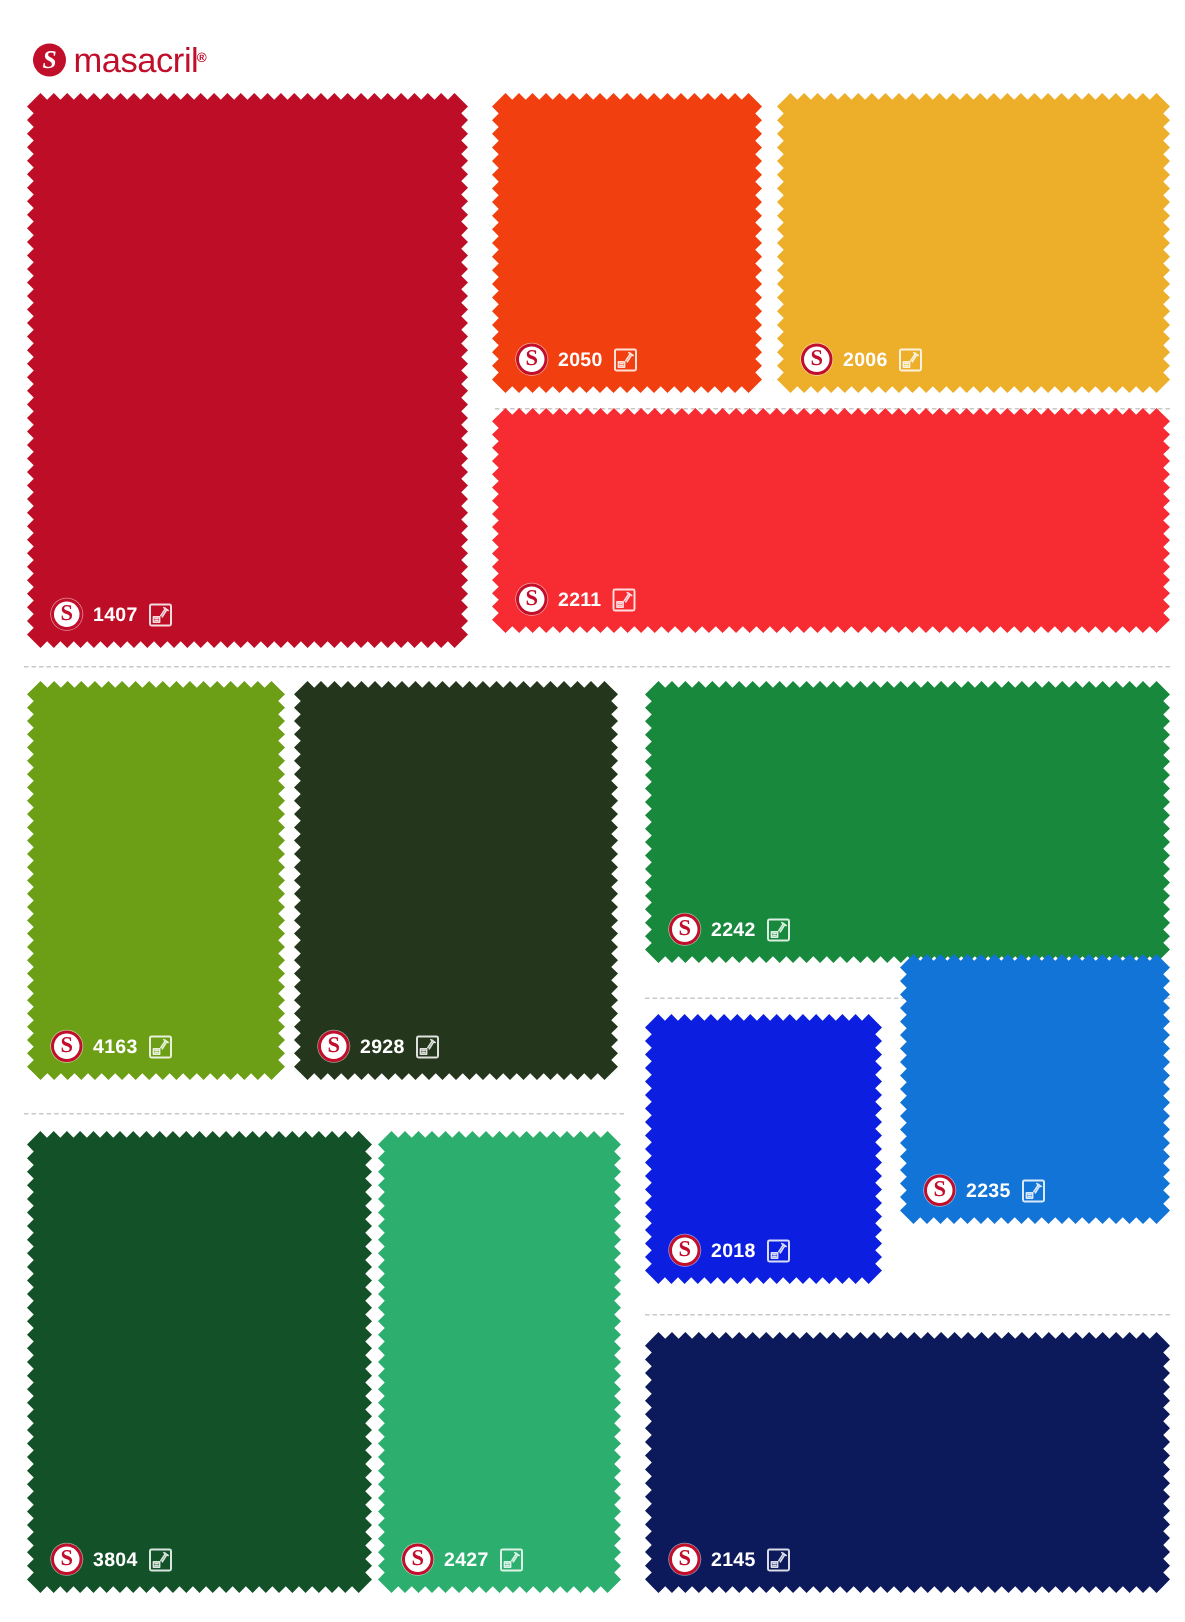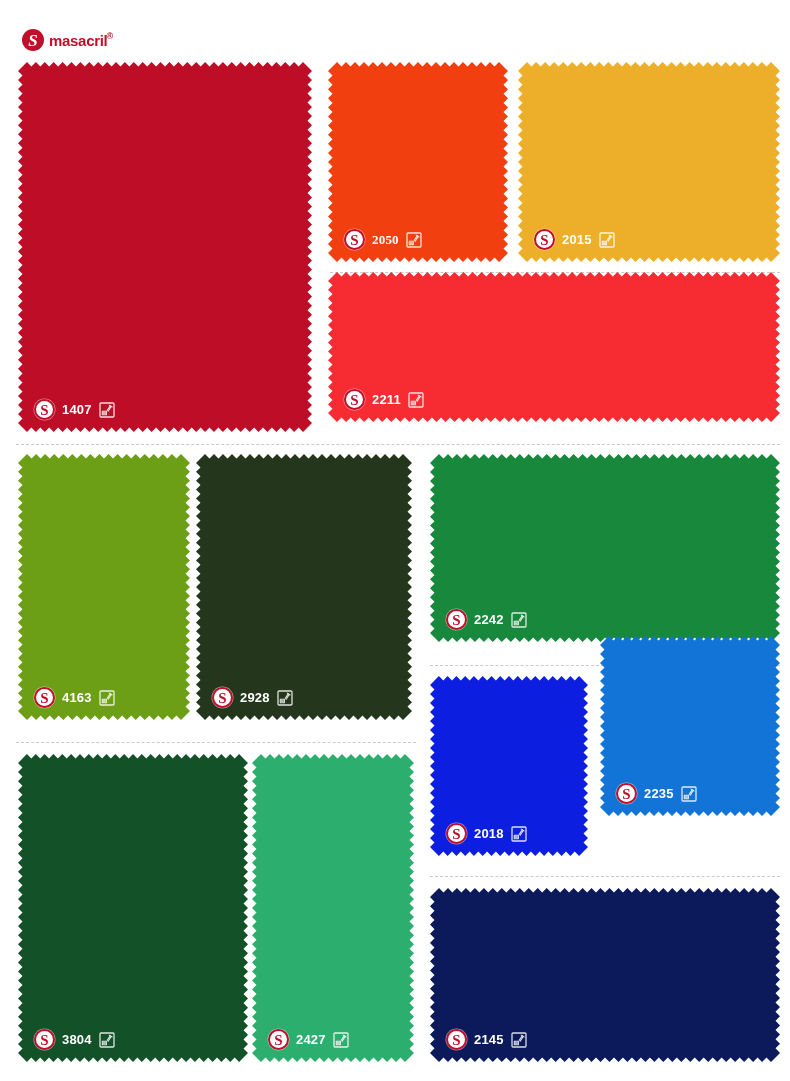--- a/index.html
+++ b/index.html
@@ -43,22 +43,22 @@
     text-align: center;
     color: #ffffff;
     font-family: "Liberation Serif", serif;
     font-weight: 700;
     font-size: 17px;
     line-height: 1;
     font-style: italic;
   }
   #brand-wordmark {
     color: #C10E2B;
-    font-size: 15px;
-    font-weight: 700;
+    font-size: 23px;
+    font-weight: 400;
     letter-spacing: -0.3px;
     line-height: 1;
     position: relative;
     top: 1px;
   }
   #brand-reg {
     color: #C10E2B;
     font-size: 9px;
     font-weight: 700;
     position: relative;
@@ -172,21 +172,21 @@
             <rect x="1" y="1" width="14" height="14" rx="1" stroke="currentColor" stroke-width="1.3"></rect>
             <path d="M11.4 3.6 L8.2 8.4" stroke="currentColor" stroke-width="1.1" stroke-linecap="round"></path>
             <path d="M12.2 4.4 L9.2 9.2" stroke="currentColor" stroke-width="1.1" stroke-linecap="round"></path>
             <path d="M10.2 3.1 l2.9 1.9" stroke="currentColor" stroke-width="1.1" stroke-linecap="round"></path>
             <path d="M3.3 9.2 h4.1 v3.6 h-4.1 z" stroke="currentColor" stroke-width="1.1" stroke-linejoin="round"></path>
             <path d="M4.3 10.3 h2.1 M4.3 11.6 h2.1" stroke="currentColor" stroke-width="0.9" stroke-linecap="round"></path>
           </svg>
         </span>
       </div>
     </div>
-    <div class="swatch on-dark" style="left: 328px; top: 62px; width: 180px; height: 200px; font-family: Liberation Serif, serif;">
+    <div class="swatch on-dark" style="left: 328px; top: 62px; width: 180px; height: 200px;">
       <svg class="swatch-cloth" viewBox="0 0 180 200" preserveAspectRatio="none">
         <polygon points="4.5,4.5 9.0,0.0 13.5,4.5 18.0,0.0 22.5,4.5 27.0,0.0 31.5,4.5 36.0,0.0 40.5,4.5 45.0,0.0 49.5,4.5 54.0,0.0 58.5,4.5 63.0,0.0 67.5,4.5 72.0,0.0 76.5,4.5 81.0,0.0 85.5,4.5 90.0,0.0 94.5,4.5 99.0,0.0 103.5,4.5 108.0,0.0 112.5,4.5 117.0,0.0 121.5,4.5 126.0,0.0 130.5,4.5 135.0,0.0 139.5,4.5 144.0,0.0 148.5,4.5 153.0,0.0 157.5,4.5 162.0,0.0 166.5,4.5 171.0,0.0 175.5,4.5 175.5,4.5 180.0,9.0 175.5,13.6 180.0,18.1 175.5,22.7 180.0,27.2 175.5,31.8 180.0,36.3 175.5,40.9 180.0,45.4 175.5,50.0 180.0,54.5 175.5,59.1 180.0,63.6 175.5,68.2 180.0,72.7 175.5,77.3 180.0,81.8 175.5,86.4 180.0,90.9 175.5,95.5 180.0,100.0 175.5,104.5 180.0,109.1 175.5,113.6 180.0,118.2 175.5,122.7 180.0,127.3 175.5,131.8 180.0,136.4 175.5,140.9 180.0,145.5 175.5,150.0 180.0,154.6 175.5,159.1 180.0,163.7 175.5,168.2 180.0,172.8 175.5,177.3 180.0,181.9 175.5,186.4 180.0,191.0 175.5,195.5 175.5,195.5 171.0,200.0 166.5,195.5 162.0,200.0 157.5,195.5 153.0,200.0 148.5,195.5 144.0,200.0 139.5,195.5 135.0,200.0 130.5,195.5 126.0,200.0 121.5,195.5 117.0,200.0 112.5,195.5 108.0,200.0 103.5,195.5 99.0,200.0 94.5,195.5 90.0,200.0 85.5,195.5 81.0,200.0 76.5,195.5 72.0,200.0 67.5,195.5 63.0,200.0 58.5,195.5 54.0,200.0 49.5,195.5 45.0,200.0 40.5,195.5 36.0,200.0 31.5,195.5 27.0,200.0 22.5,195.5 18.0,200.0 13.5,195.5 9.0,200.0 4.5,195.5 4.5,195.5 0.0,191.0 4.5,186.4 0.0,181.9 4.5,177.3 0.0,172.8 4.5,168.2 0.0,163.7 4.5,159.1 0.0,154.6 4.5,150.0 0.0,145.5 4.5,140.9 0.0,136.4 4.5,131.8 0.0,127.3 4.5,122.7 0.0,118.2 4.5,113.6 0.0,109.1 4.5,104.5 0.0,100.0 4.5,95.5 0.0,90.9 4.5,86.4 0.0,81.8 4.5,77.3 0.0,72.7 4.5,68.2 0.0,63.6 4.5,59.1 0.0,54.5 4.5,50.0 0.0,45.4 4.5,40.9 0.0,36.3 4.5,31.8 0.0,27.2 4.5,22.7 0.0,18.1 4.5,13.6 0.0,9.0 4.5,4.5" fill="#F23F10"></polygon>
       </svg>
       <div class="swatch-label">
         <div class="swatch-seal"></div>
         <span class="swatch-code">2050</span>
         <span class="swatch-care-icon">
           <svg viewBox="0 0 16 16" fill="none" xmlns="http://www.w3.org/2000/svg">
             <rect x="1" y="1" width="14" height="14" rx="1" stroke="currentColor" stroke-width="1.3"></rect>
             <path d="M11.4 3.6 L8.2 8.4" stroke="currentColor" stroke-width="1.1" stroke-linecap="round"></path>
@@ -197,21 +197,21 @@
           </svg>
         </span>
       </div>
     </div>
     <div class="swatch on-light" style="left: 518px; top: 62px; width: 262px; height: 200px;">
       <svg class="swatch-cloth" viewBox="0 0 262 200" preserveAspectRatio="none">
         <polygon points="4.5,4.5 9.0,0.0 13.5,4.5 18.1,0.0 22.6,4.5 27.1,0.0 31.6,4.5 36.1,0.0 40.6,4.5 45.2,0.0 49.7,4.5 54.2,0.0 58.7,4.5 63.2,0.0 67.8,4.5 72.3,0.0 76.8,4.5 81.3,0.0 85.8,4.5 90.3,0.0 94.9,4.5 99.4,0.0 103.9,4.5 108.4,0.0 112.9,4.5 117.4,0.0 122.0,4.5 126.5,0.0 131.0,4.5 135.5,0.0 140.0,4.5 144.6,0.0 149.1,4.5 153.6,0.0 158.1,4.5 162.6,0.0 167.1,4.5 171.7,0.0 176.2,4.5 180.7,0.0 185.2,4.5 189.7,0.0 194.3,4.5 198.8,0.0 203.3,4.5 207.8,0.0 212.3,4.5 216.8,0.0 221.4,4.5 225.9,0.0 230.4,4.5 234.9,0.0 239.4,4.5 243.9,0.0 248.5,4.5 253.0,0.0 257.5,4.5 257.5,4.5 262.0,9.0 257.5,13.6 262.0,18.1 257.5,22.7 262.0,27.2 257.5,31.8 262.0,36.3 257.5,40.9 262.0,45.4 257.5,50.0 262.0,54.5 257.5,59.1 262.0,63.6 257.5,68.2 262.0,72.7 257.5,77.3 262.0,81.8 257.5,86.4 262.0,90.9 257.5,95.5 262.0,100.0 257.5,104.5 262.0,109.1 257.5,113.6 262.0,118.2 257.5,122.7 262.0,127.3 257.5,131.8 262.0,136.4 257.5,140.9 262.0,145.5 257.5,150.0 262.0,154.6 257.5,159.1 262.0,163.7 257.5,168.2 262.0,172.8 257.5,177.3 262.0,181.9 257.5,186.4 262.0,191.0 257.5,195.5 257.5,195.5 253.0,200.0 248.5,195.5 243.9,200.0 239.4,195.5 234.9,200.0 230.4,195.5 225.9,200.0 221.4,195.5 216.8,200.0 212.3,195.5 207.8,200.0 203.3,195.5 198.8,200.0 194.3,195.5 189.7,200.0 185.2,195.5 180.7,200.0 176.2,195.5 171.7,200.0 167.1,195.5 162.6,200.0 158.1,195.5 153.6,200.0 149.1,195.5 144.6,200.0 140.0,195.5 135.5,200.0 131.0,195.5 126.5,200.0 122.0,195.5 117.4,200.0 112.9,195.5 108.4,200.0 103.9,195.5 99.4,200.0 94.9,195.5 90.3,200.0 85.8,195.5 81.3,200.0 76.8,195.5 72.3,200.0 67.7,195.5 63.2,200.0 58.7,195.5 54.2,200.0 49.7,195.5 45.2,200.0 40.6,195.5 36.1,200.0 31.6,195.5 27.1,200.0 22.6,195.5 18.1,200.0 13.5,195.5 9.0,200.0 4.5,195.5 4.5,195.5 0.0,191.0 4.5,186.4 0.0,181.9 4.5,177.3 0.0,172.8 4.5,168.2 0.0,163.7 4.5,159.1 0.0,154.6 4.5,150.0 0.0,145.5 4.5,140.9 0.0,136.4 4.5,131.8 0.0,127.3 4.5,122.7 0.0,118.2 4.5,113.6 0.0,109.1 4.5,104.5 0.0,100.0 4.5,95.5 0.0,90.9 4.5,86.4 0.0,81.8 4.5,77.3 0.0,72.7 4.5,68.2 0.0,63.6 4.5,59.1 0.0,54.5 4.5,50.0 0.0,45.4 4.5,40.9 0.0,36.3 4.5,31.8 0.0,27.2 4.5,22.7 0.0,18.1 4.5,13.6 0.0,9.0 4.5,4.5" fill="#EDAE2A"></polygon>
       </svg>
       <div class="swatch-label">
         <div class="swatch-seal"></div>
-        <span class="swatch-code">2015</span>
+        <span class="swatch-code">2006</span>
         <span class="swatch-care-icon">
           <svg viewBox="0 0 16 16" fill="none" xmlns="http://www.w3.org/2000/svg">
             <rect x="1" y="1" width="14" height="14" rx="1" stroke="currentColor" stroke-width="1.3"></rect>
             <path d="M11.4 3.6 L8.2 8.4" stroke="currentColor" stroke-width="1.1" stroke-linecap="round"></path>
             <path d="M12.2 4.4 L9.2 9.2" stroke="currentColor" stroke-width="1.1" stroke-linecap="round"></path>
             <path d="M10.2 3.1 l2.9 1.9" stroke="currentColor" stroke-width="1.1" stroke-linecap="round"></path>
             <path d="M3.3 9.2 h4.1 v3.6 h-4.1 z" stroke="currentColor" stroke-width="1.1" stroke-linejoin="round"></path>
             <path d="M4.3 10.3 h2.1 M4.3 11.6 h2.1" stroke="currentColor" stroke-width="0.9" stroke-linecap="round"></path>
           </svg>
         </span>

